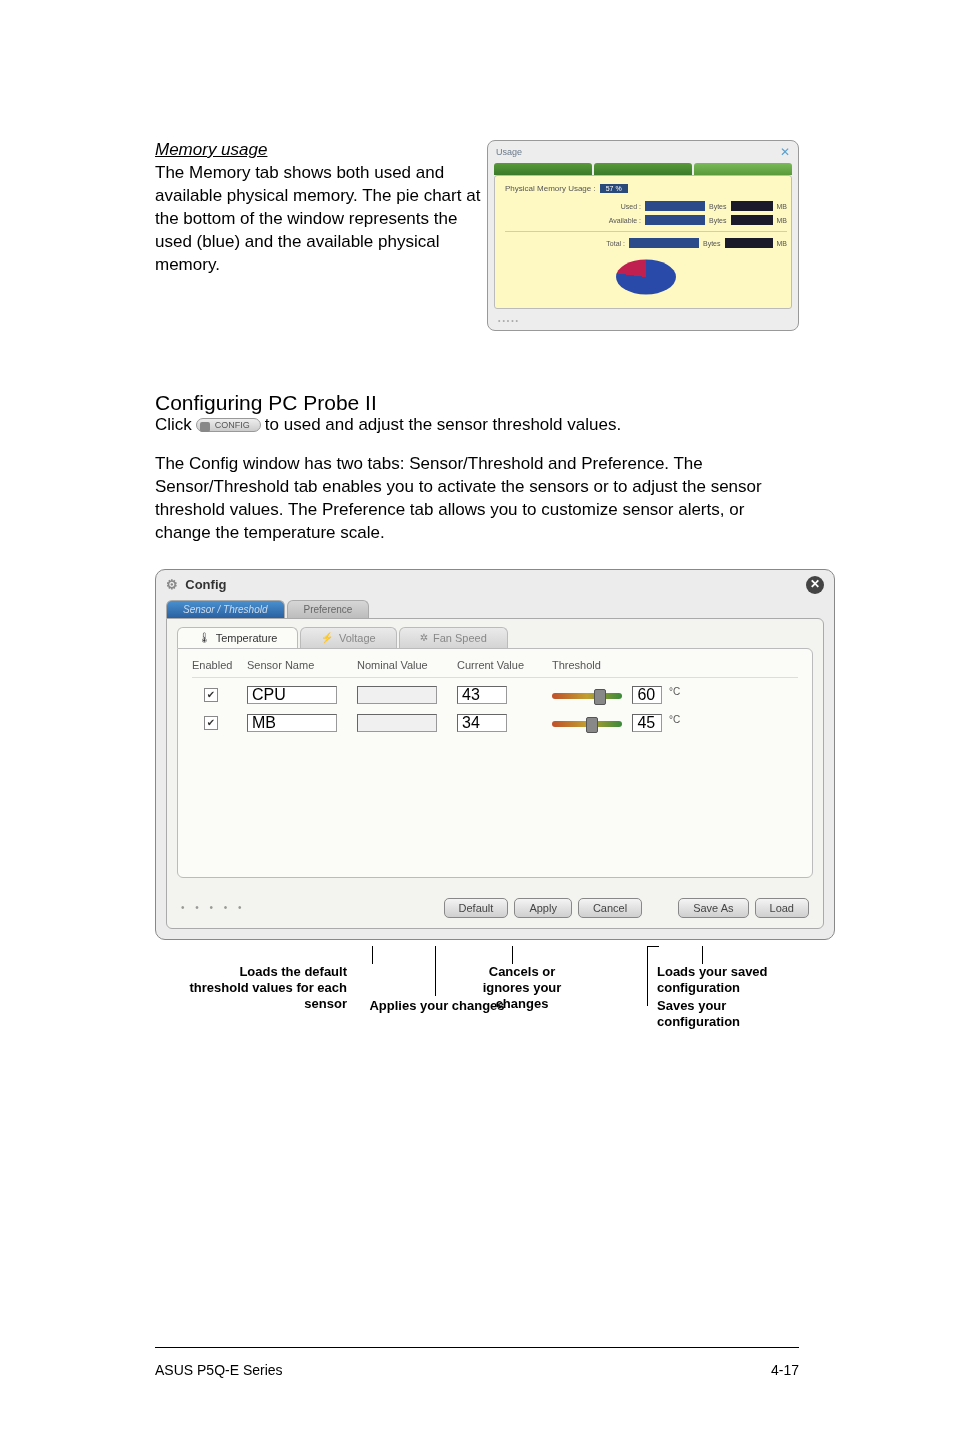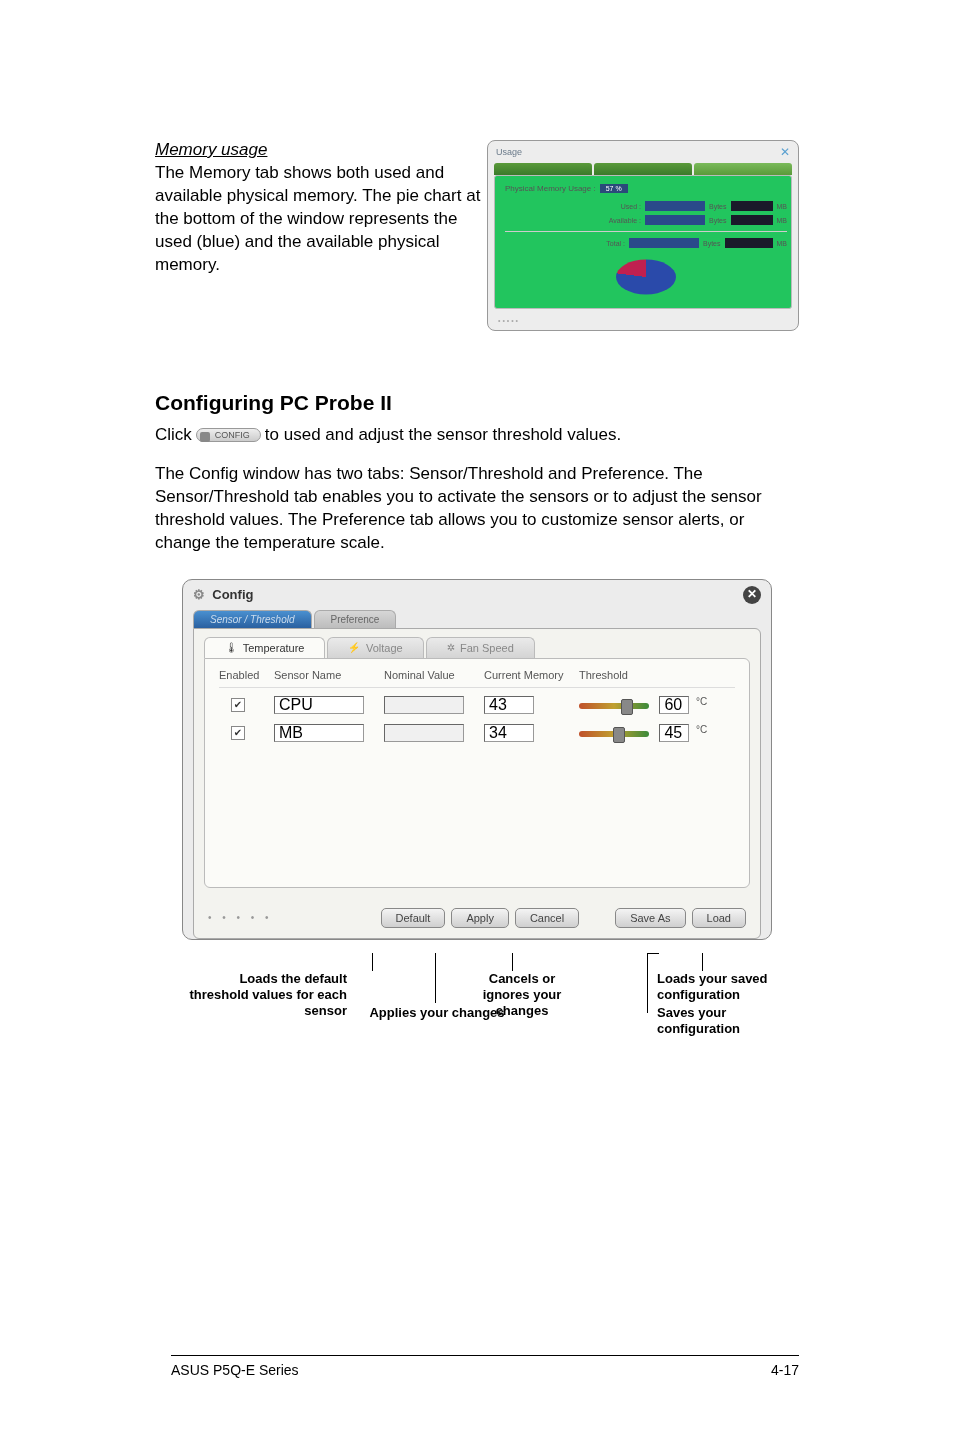--- a/index.html
+++ b/index.html
@@ -49,21 +49,21 @@
     padding: 0 6px;
   }
   .usage-tab {
     flex: 1;
     height: 12px;
     background: linear-gradient(#5a9a3a, #3a7a2a);
     border-radius: 3px 3px 0 0;
   }
   .usage-tab.active { background: linear-gradient(#7aba5a, #5a9a3a); }
   .usage-panel {
-    background: #22c55e;
+    background: #fef9c3;
     border: 1px solid #bbb;
     border-radius: 3px;
     margin: 0 6px 6px 6px;
     padding: 8px 4px 6px 10px;
   }
   .usage-panel-header { font-size: 8px; color: #555; margin-bottom: 8px; display:flex; align-items:center; gap:4px;}
   .usage-panel-header .pct-box{background:#2a4a7a;color:#fff;padding:1px 6px;font-size:7px;}
   .usage-row {
     display: flex;
     align-items: center;
@@ -80,22 +80,21 @@
     width: 60px; height: 50px;
     margin: 4px auto 0 auto;
     background: conic-gradient(#2a4aaa 0deg 280deg, #c02050 280deg 360deg);
     border-radius: 50% / 50%;
     transform: scaleY(0.7);
   }
   .usage-footer { font-size: 7px; color: #aaa; padding: 2px 10px 6px; }
 
   .h2-config {
     font-size: 21px;
-    font-weight: bold;
-    margin-bottom: 10px;
+    font-weight: normal;
   }
   .click-line { font-size: 17px; margin-bottom: 18px; display:flex; align-items:center; flex-wrap:wrap; gap:4px;}
   .config-btn-inline {
     display: inline-block;
     background: linear-gradient(#eee, #ccc);
     border: 1px solid #999;
     border-radius: 9px;
     padding: 1px 10px 1px 18px;
     font-size: 9px;
     color: #555;
@@ -106,27 +105,27 @@
     content: "";
     position: absolute;
     left: 3px; top: 3px;
     width: 10px; height: 10px;
     background: #888;
     border-radius: 2px;
   }
   .para { font-size: 17px; line-height: 1.35; margin-bottom: 24px; }
 
   .config-window {
-    width: 590px;
-    margin: 13px auto;
+    width: 680px;
+    margin: 6px auto;
     background: #ececec;
     border: 1px solid #888;
     border-radius: 10px;
     position: relative;
-    padding-bottom: 0;
+    padding-bottom: 10px;
   }
   .config-titlebar {
     display: flex;
     justify-content: space-between;
     align-items: center;
     padding: 6px 10px 2px 10px;
     font-size: 13px;
     font-weight: bold;
     color: #333;
   }
@@ -290,24 +289,24 @@
     height: 140px;
     font-size: 13px;
     font-weight: bold;
   }
   .anno { position: absolute; text-align: center; line-height: 1.25; }
   .anno-line { position: absolute; background: #000; }
 
   .page-footer {
     position: absolute;
     bottom: 60px;
-    left: 171px;
+    left: 155px;
     right: 155px;
     border-top: 1px solid #000;
-    padding-top: 6px;
+    padding-top: 14px;
     display: flex;
     justify-content: space-between;
     font-size: 14px;
   }
 </style>
 </head>
 <body>
 
 <div class="memory-section">
   <div class="memory-text">
@@ -396,21 +395,21 @@
         <span class="tab-icon">✲</span>
         <span>Fan Speed</span>
       </div>
     </div>
 
     <div class="inner-panel">
       <div class="sensor-header">
         <div class="col-enabled">Enabled</div>
         <div class="col-name">Sensor Name</div>
         <div class="col-nominal">Nominal Value</div>
-        <div class="col-current">Current Memory</div>
+        <div class="col-current">Current Value</div>
         <div class="col-thresh">Threshold</div>
       </div>
 
       <div class="sensor-row">
         <div class="col-enabled">
             <div class="chk">✔</div>
           </div>
         <div class="col-name"><input class="txt-input name-input" value="CPU" style=""></div>
         <div class="col-nominal"><input class="txt-input nominal-input" disabled="" style=""></div>
         <div class="col-current"><input class="txt-input current-input" value="43" style=""></div>

